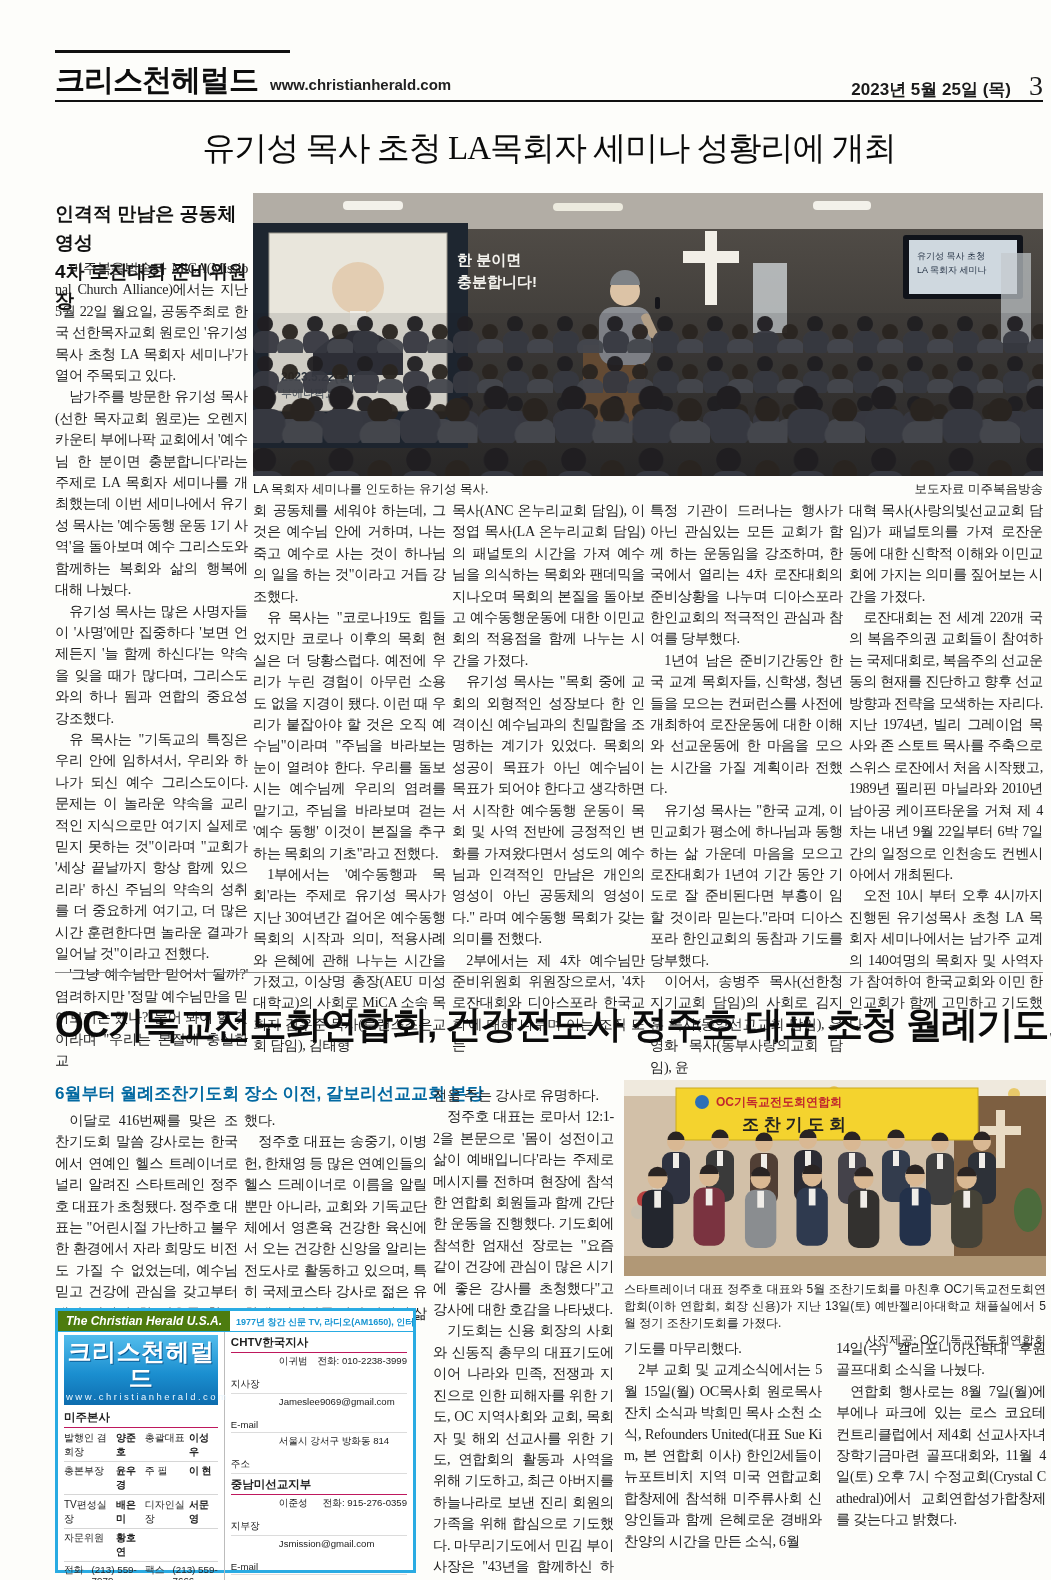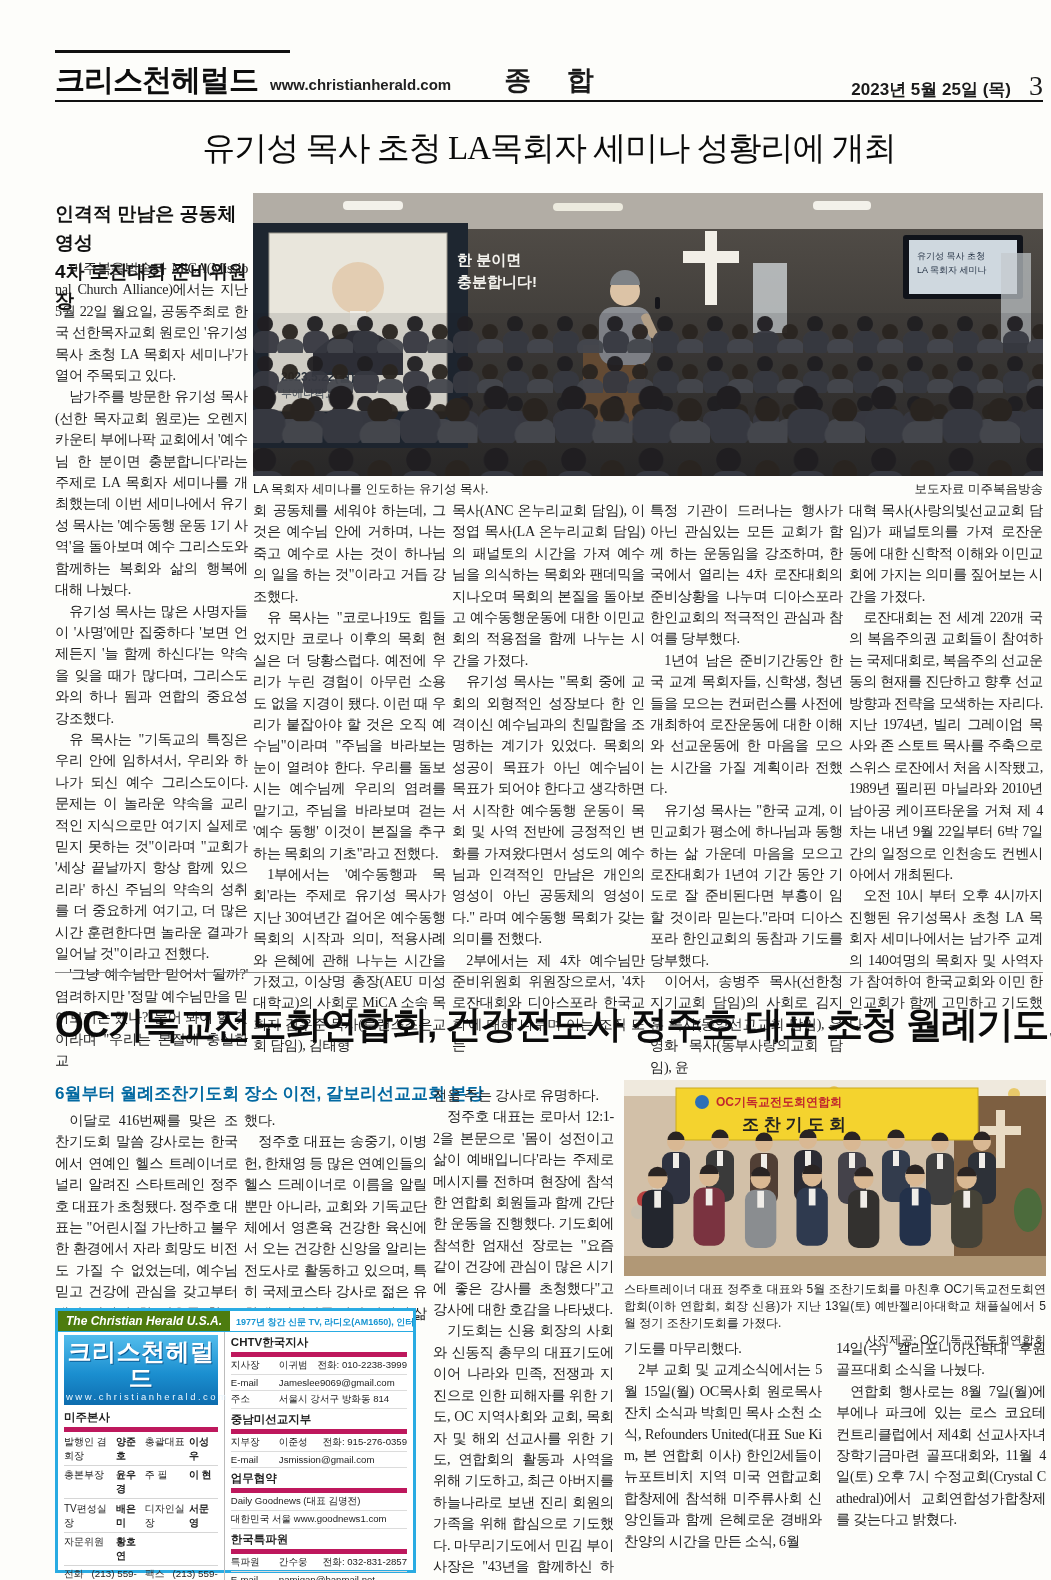--- a/index.html
+++ b/index.html
@@ -63,45 +63,44 @@
     font-size:12px; padding:3px 8px 0 8px; white-space:nowrap; }
   .ib-tagline { color:#1795d2; font-weight:700; font-size:9px; padding:5px 4px 0 6px; white-space:nowrap; overflow:hidden; }
   .ib-body { display:flex; flex:1; }
   .ib-left { width:47%; border-right:1px solid #bcbcbc; padding:0 6px 2px 6px; }
   .ib-right { width:53%; padding:0 6px 2px 6px; }
   .logoblock { margin:3px 0 2px 0; background:linear-gradient(180deg,#53bdec 0%,#1b8fd0 55%,#0d6cae 100%);
     text-align:center; padding:4px 2px 3px 2px; }
   .logotext { color:#fff; font-weight:800; font-size:24px; letter-spacing:0.5px; line-height:26px;
     text-shadow:1px 1px 0 #0a5a93; }
   .logourl { color:#eaf7ff; font-size:9.5px; letter-spacing:2.5px; }
-  .ib-sec { font-weight:800; font-size:11.5px; padding:3px 0 2px 0; border-bottom:5px solid #be185d; }
+  .ib-sec { font-weight:800; font-size:11.5px; padding:3px 0 2px 0; border-bottom:1px solid #be185d; }
   .ib-grid4 { display:grid; grid-template-columns:1.35fr 0.75fr 1.15fr 0.75fr; }
   .ib-grid4 > div { border-bottom:1px solid #d6d6d6; padding:2.5px 2px 2px 0; font-size:10px; }
   .ib-grid4 > .v { font-weight:700;font-family:Liberation Serif, serif; }
   .ib-line { display:flex; gap:8px; padding:2px 0; font-size:9.8px; }
   .ib-line .lab { flex:0 0 auto; color:#333; }
   .ib-row { display:flex; gap:6px; border-bottom:1px solid #dcdcdc; padding:2px 0; font-size:9.6px; }
-  .ib-row .lab { flex:0 0 42px; }
+  .ib-row .lab { flex:0 0 42px;margin-top:23px; }
   .ib-row .tel { margin-left:auto; }
   .ib-plain { border-bottom:1px solid #dcdcdc; padding:2px 0; font-size:9.6px; }
   
   text { font-family:"Liberation Sans","DejaVu Sans",sans-serif; }
 </style>
 </head>
 <body>
 
 <div id="page">
 
   <div class="brand-topline"></div>
   <div class="hdr">
     <div class="brand-row">
       <span class="brand">크리스천헤럴드</span>
       <span class="site">www.christianherald.com</span>
     </div>
-    <div class="section">종 합</div>
     <div class="dateblock">
       <span class="pdate">2023년 5월 25일 (목)</span>
       <span class="pnum">3</span>
     </div>
   </div>
 
   <h1 class="headline1">유기성 목사 초청 LA목회자 세미나 성황리에 개최</h1>
 
   <div class="subhead1">
     <div>인격적 만남은 공동체 영성</div>

